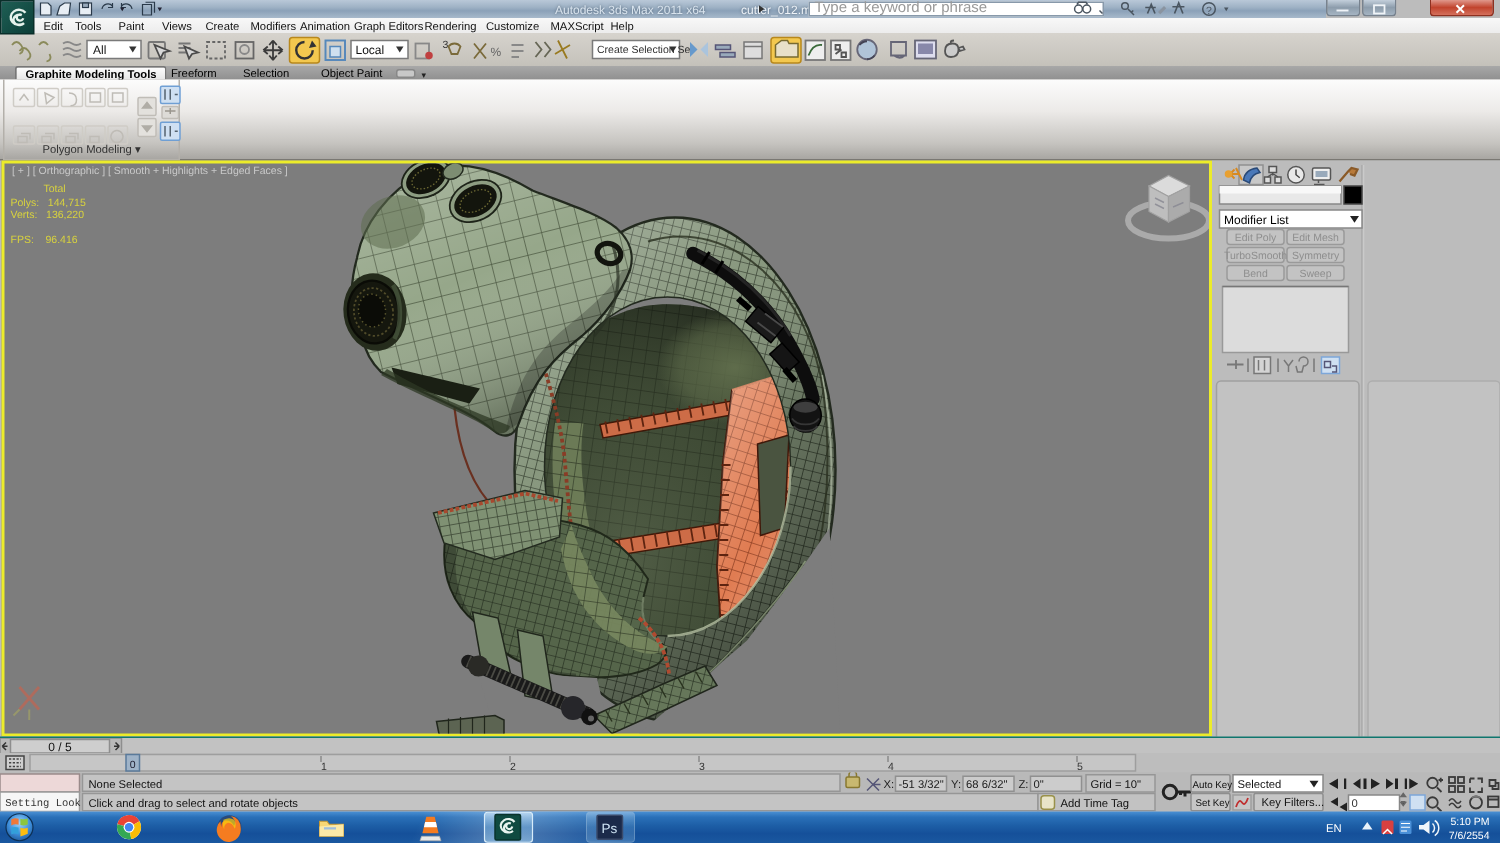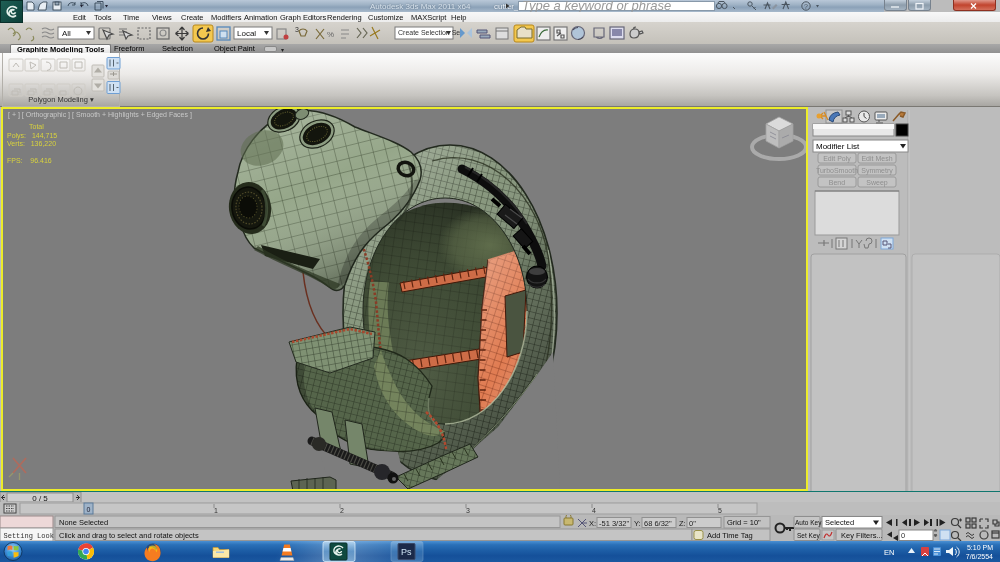--- a/index.html
+++ b/index.html
@@ -7,29 +7,29 @@
   body { position:relative; background:#bcbcbc; }
   .abs { position:absolute; }
 
   
   #titlebar { left:0; top:0; width:884px; height:12px;
     background:linear-gradient(180deg,#b9c8d8 0%,#9fb2c5 40%,#8ba1b8 60%,#a7b9cb 100%); }
   #applogo { left:0; top:0; width:23px; height:23px; background:linear-gradient(135deg,#1f5f55,#0c3f38);
     border:1px solid #0a2f2a; z-index:30; }
   #applogo svg { display:block; }
   .titletxt { color:#e8eef5; font-size:8px; top:2px; text-shadow:0 0 2px #567; }
-  #searchbox { left:518px; top:1px; width:197px; height:10px; background:#fff; border:1px solid #8899aa;
-    color:#999; font-style:italic; font-size:13px; line-height:8px; padding-left:3px; }
+  #searchbox { left:539px; top:1px; width:197px; height:10px; background:#fff; border:1px solid #8899aa;
+    color:#999; font-size:10px; line-height:8px; padding-left:3px; }
   .winbtn { top:0; height:11px; border:1px solid #77828e; border-top:none; border-radius:0 0 3px 3px;
     background:linear-gradient(180deg,#c3cfdb,#8d9dac 50%,#a5b4c2); }
   #btnclose { background:linear-gradient(180deg,#e0988c,#c1442e 50%,#d4705c); border-color:#8e3020; }
 
   
   #menubar { left:0; top:12px; width:1000px; height:10px; background:linear-gradient(180deg,#f8f8f8,#ececec); }
-  #menubar span { position:absolute; top:1px; font-size:7.5px; color:#111;margin-left:44px; }
+  #menubar span { position:absolute; top:1px; font-size:7.5px; color:#111; }
 
   
   #toolbar { left:0; top:22px; width:1000px; height:36px;
     background:linear-gradient(180deg,#d6d3cd,#c5c2bb 60%,#b8b5ae); border-bottom:1px solid #9a978f; }
 
   
   #ribtabs { left:0; top:44px; width:1000px; height:9px; background:linear-gradient(180deg,#a8a8a8,#909090); }
   .ribtab { position:absolute; top:0; height:9px; font-size:7.5px; color:#000; padding:0 6px; line-height:9px; }
   #ribtab-active { background:linear-gradient(180deg,#fdfdfd,#e6e6e6); border:1px solid #777; border-bottom:none;
     font-weight:bold; border-radius:2px 2px 0 0; }
@@ -105,21 +105,21 @@
 </div>
 <div id="applogo" class="abs">
   <svg width="23" height="23">
       <path d="M16 7.5 a5.5 5 0 1 0 -1 7 a4 3.5 0 1 1 -1.5 -5.5 a2.2 2 0 1 0 1 2.2" fill="none" stroke="#e6f2ec" stroke-width="1.6"></path>
     </svg>
 </div>
 
 <div id="menubar" class="abs">
   <span style="left:29px">Edit</span>
     <span style="left:50px">Tools</span>
-    <span style="left:79px">Time</span>
+    <span style="left:79px">Paint</span>
   <span style="left:108px">Views</span>
     <span style="left:137px">Create</span>
     <span style="left:167px">Modifiers</span>
   <span style="left:200px">Animation</span>
     <span style="left:236px">Graph Editors</span>
     <span style="left:283px">Rendering</span>
   <span style="left:324px">Customize</span>
     <span style="left:367px">MAXScript</span>
     <span style="left:407px">Help</span>
 </div>

